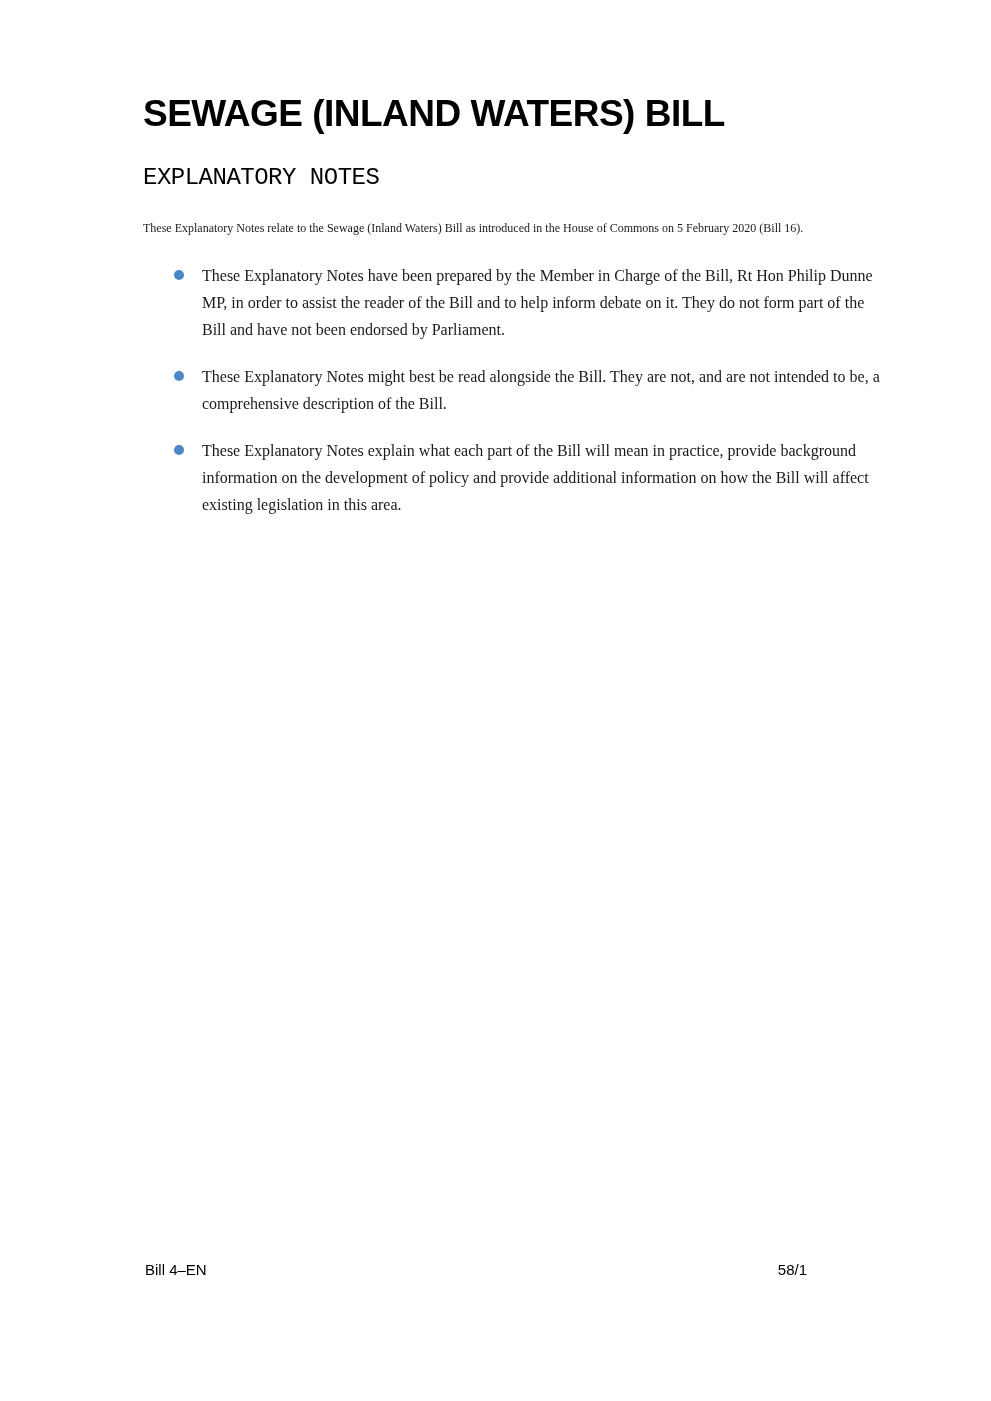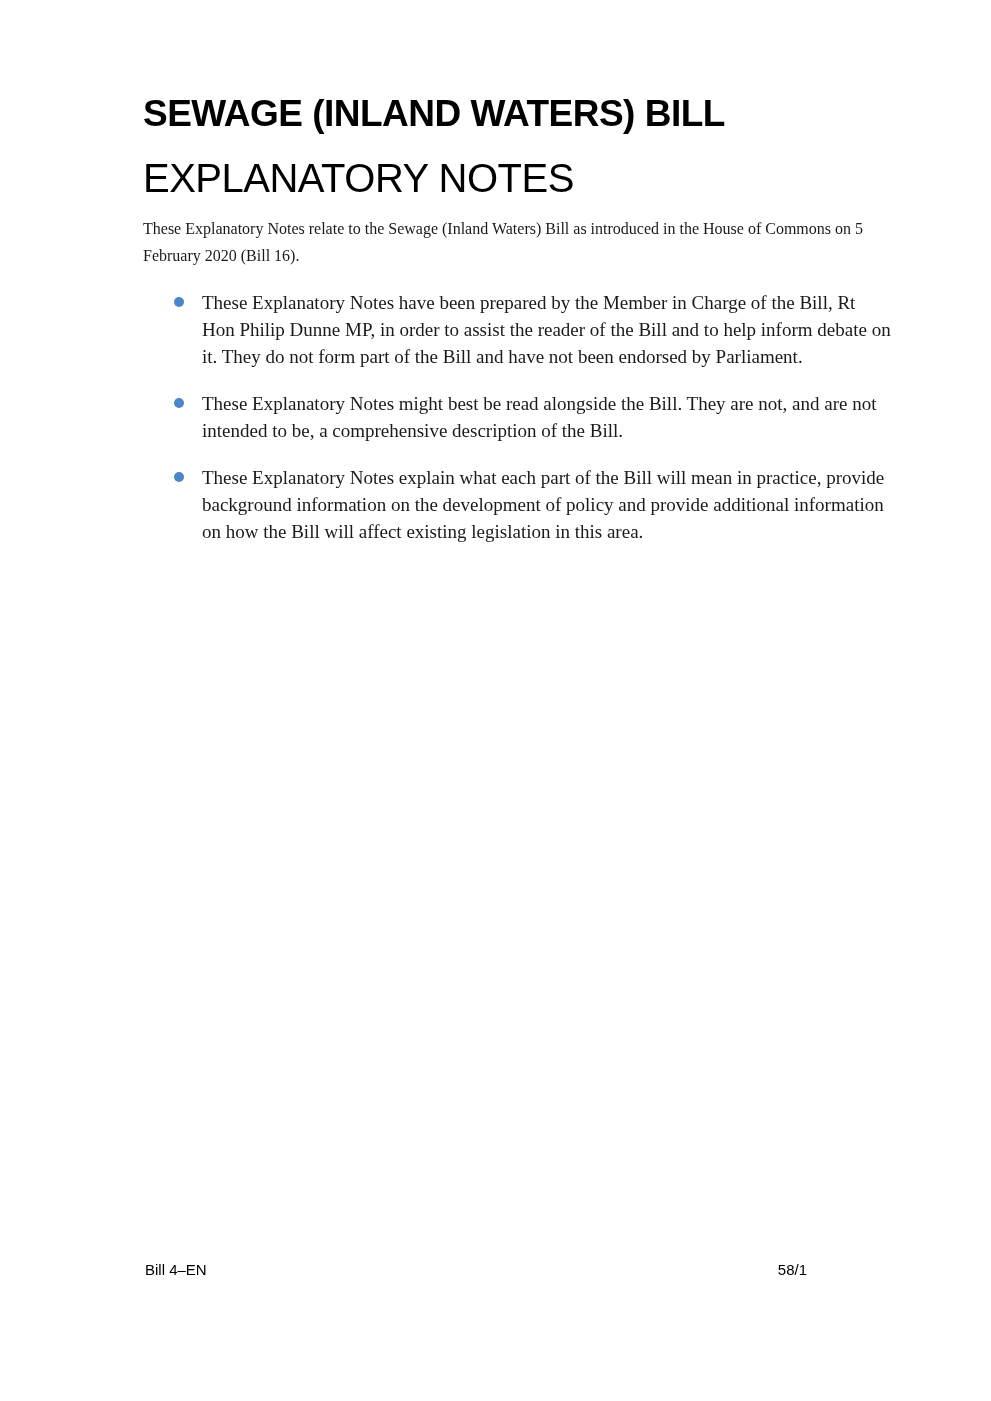--- a/index.html
+++ b/index.html
@@ -29,49 +29,49 @@
     padding-top: 94px;
     font-family: "Liberation Sans", sans-serif;
     font-weight: bold;
     font-size: 37px;
     line-height: 40px;
     color: #000000;
     letter-spacing: -0.5px;
   }
   .doc-subtitle {
     margin-top: 24px;
-    font-family: Liberation Sans, sans-serif;
+    font-family: Liberation Mono, monospace;
     font-weight: normal;
-    font-size: 40px;
+    font-size: 24px;
     line-height: 40px;
     color: #000000;
     letter-spacing: -0.5px;
   }
   .section-heading {
     margin-top: 80px;
     font-family: "Liberation Sans", sans-serif;
     font-weight: bold;
     font-size: 26px;
     line-height: 30px;
     color: var(--heading-blue);
   }
   .intro-paragraph {
     margin-top: 17px;
-    font-size: 16px;
+    font-size: 12px;
     line-height: 27px;
   }
   .bullet-list {
     margin-top: 20px;
     list-style: none;
   }
   .bullet-item {
     position: relative;
     padding-left: 59px;
     margin-bottom: 20px;
-    font-size: 19px;
+    font-size: 16px;
     line-height: 27px;
   }
   .bullet-dot {
     position: absolute;
     left: 31px;
     top: 8px;
     width: 10px;
     height: 10px;
     border-radius: 50%;
     background: var(--bullet-blue);

